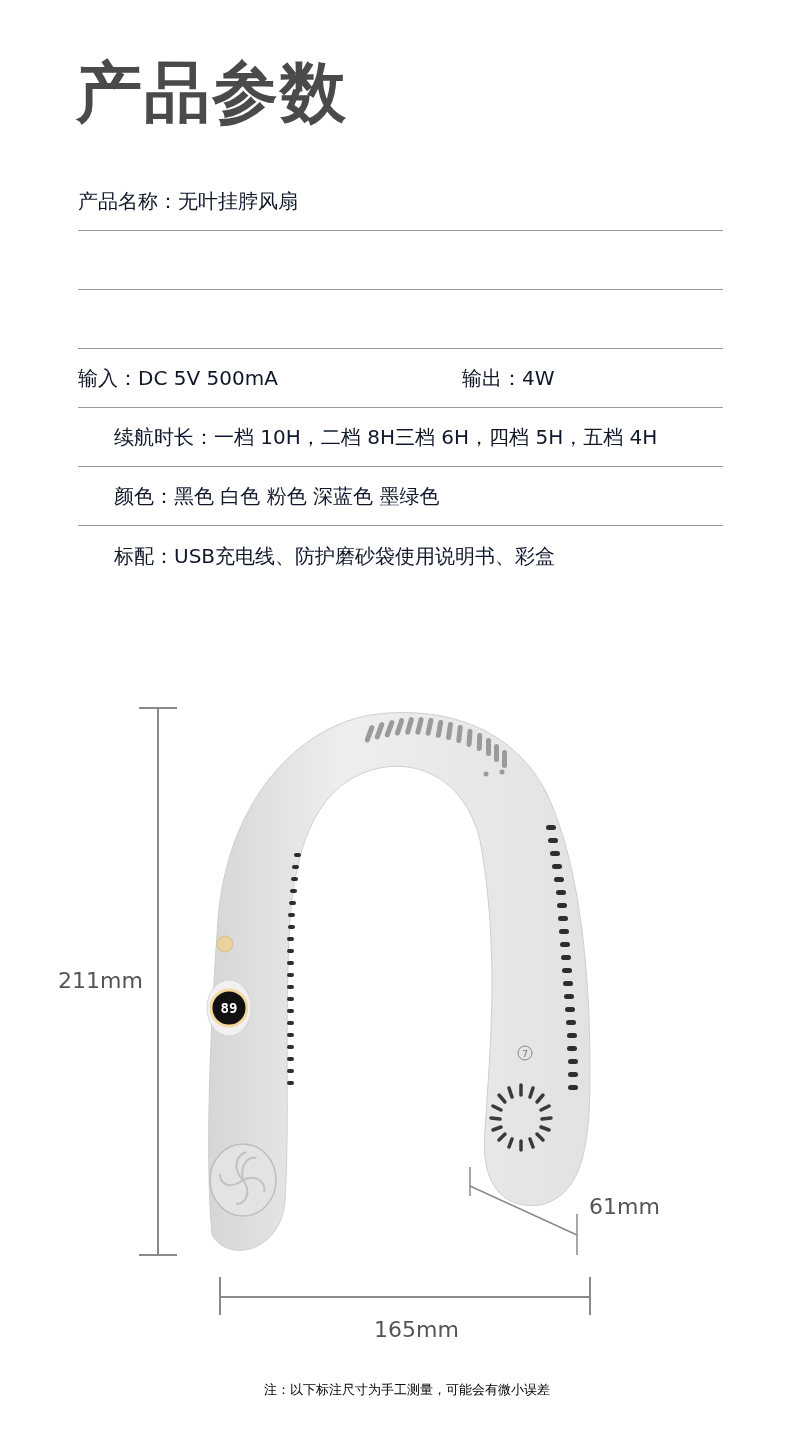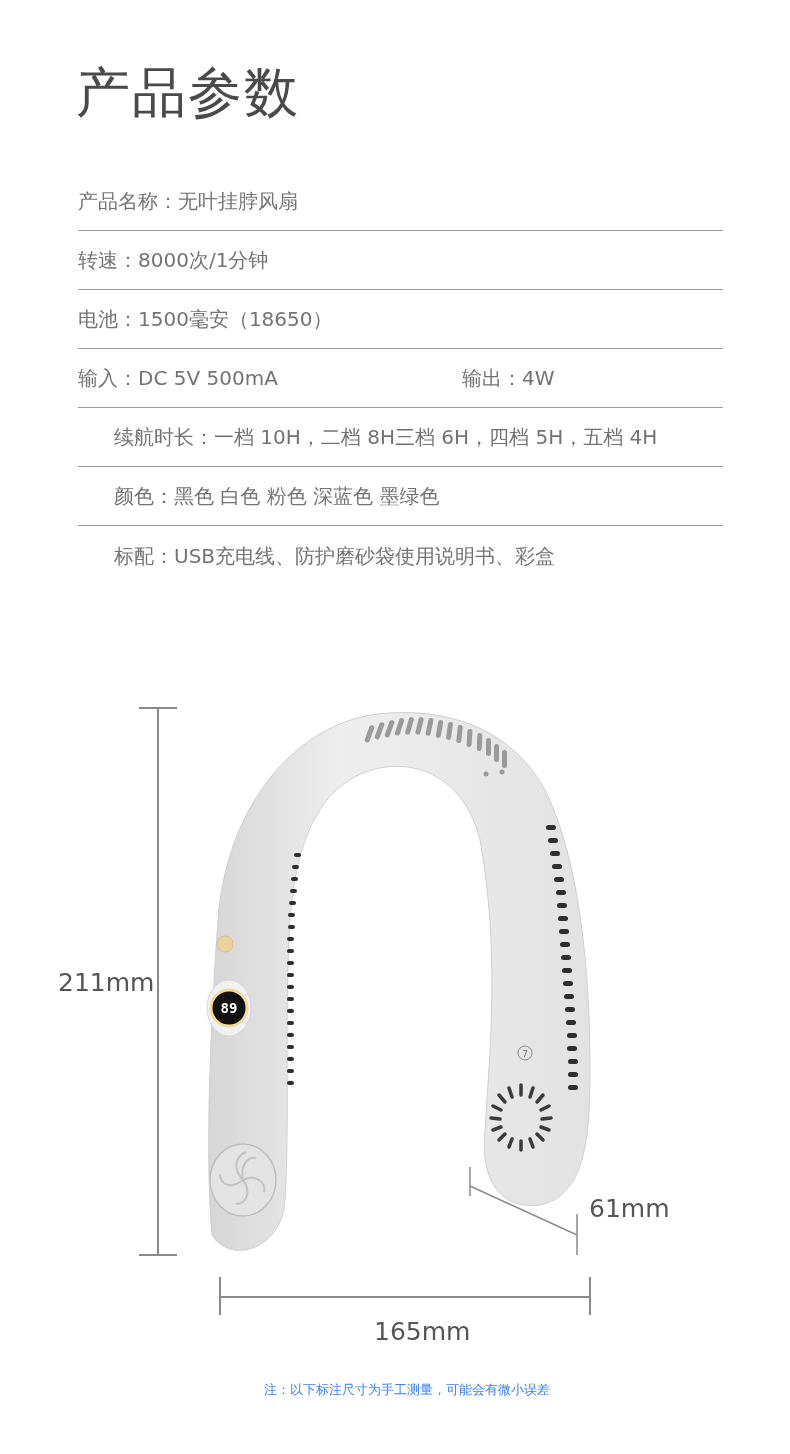--- a/index.html
+++ b/index.html
@@ -1,62 +1,60 @@
 <!DOCTYPE html>
 <html><head>
 <meta charset="utf-8">
 <style>
   * { box-sizing: border-box; margin: 0; padding: 0; }
   html, body { width: 790px; height: 1454px; background: #ffffff; overflow: hidden; }
   body { position: relative; font-family: "DejaVu Sans", "Liberation Sans", sans-serif; color: #222; }
 
   .title {
     position: absolute; left: 76px; top: 48px;
-    font-size: 54px; font-weight: normal; color: #4a4a4a; letter-spacing: 2px;
+    font-size: 66px; font-weight: bold; color: #4a4a4a; letter-spacing: 2px;
     line-height: 90px;
   }
 
   .spec-table { position: absolute; left: 78px; top: 172px; width: 645px; }
   .spec-row {
     position: relative; height: 59px; border-bottom: 1.5px solid #9a9a9a;
     display: flex; align-items: center;
   }
   .spec-row.last { border-bottom: none; align-items: center; }
-  .spec-cell { font-size: 20px; color: #737373; white-space: nowrap; line-height: 24px; }
+  .spec-cell { font-size: 20px; color: #0f172a; white-space: nowrap; line-height: 24px; }
   .spec-cell.left { width: 384px; }
   .spec-cell.right { flex: 1; }
   .spec-cell.full { width: 100%; margin-left: 36px; }
 
   .figure { position: absolute; left: 0; top: 690px; width: 790px; height: 650px; }
 
   .dim-line { position: absolute; background: #8a8a8a; }
   .dim-label {
-    position: absolute; font-size: 25px; color: #555; white-space: nowrap;
+    position: absolute; font-size: 22px; color: #555; white-space: nowrap;
     font-family: "DejaVu Sans", sans-serif;
   }
 
   .note {
     position: absolute; left: 0; width: 790px; top: 1381px;
-    text-align: center; font-size: 13px; color: #3b82f6; padding-left: 24px;
+    text-align: center; font-size: 13px; color: #000000; padding-left: 24px;
   }
 </style>
 </head>
 <body>
 
 <div class="title">产品参数</div>
 
 <div class="spec-table">
   <div class="spec-row">
     <span class="spec-cell left">产品名称：无叶挂脖风扇</span>
   </div>
   <div class="spec-row">
-    <span class="spec-cell right">转速：8000次/1分钟</span>
-  </div>
-  <div class="spec-row">
-    <span class="spec-cell right">电池：1500毫安（18650）</span>
+  </div>
+  <div class="spec-row">
   </div>
   <div class="spec-row">
     <span class="spec-cell left">输入：DC 5V  500mA</span>
     <span class="spec-cell right">输出：4W</span>
   </div>
   <div class="spec-row">
     <span class="spec-cell full">续航时长：一档 10H，二档 8H三档 6H，四档 5H，五档 4H</span>
   </div>
   <div class="spec-row">
     <span class="spec-cell full">颜色：黑色  白色  粉色  深蓝色  墨绿色</span>

